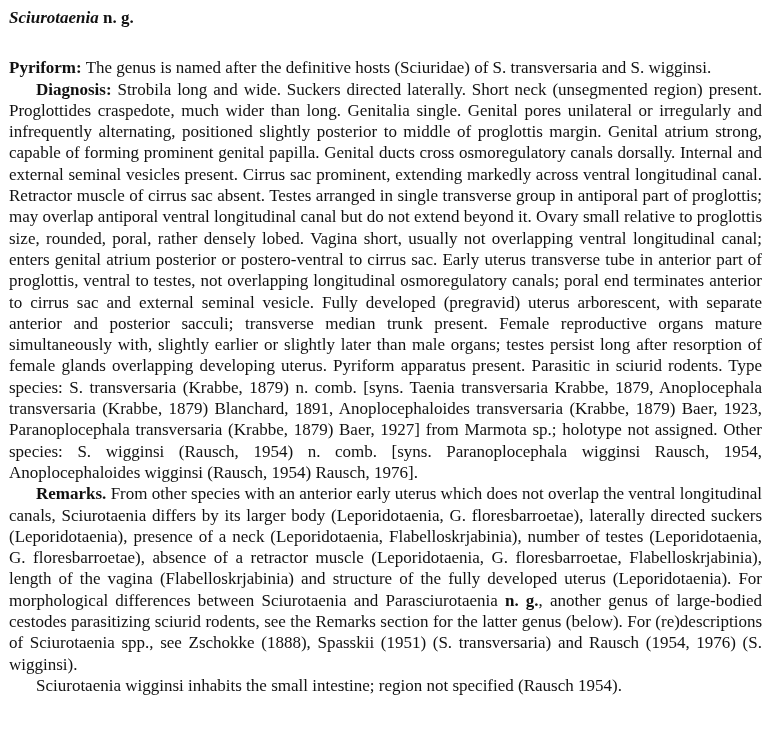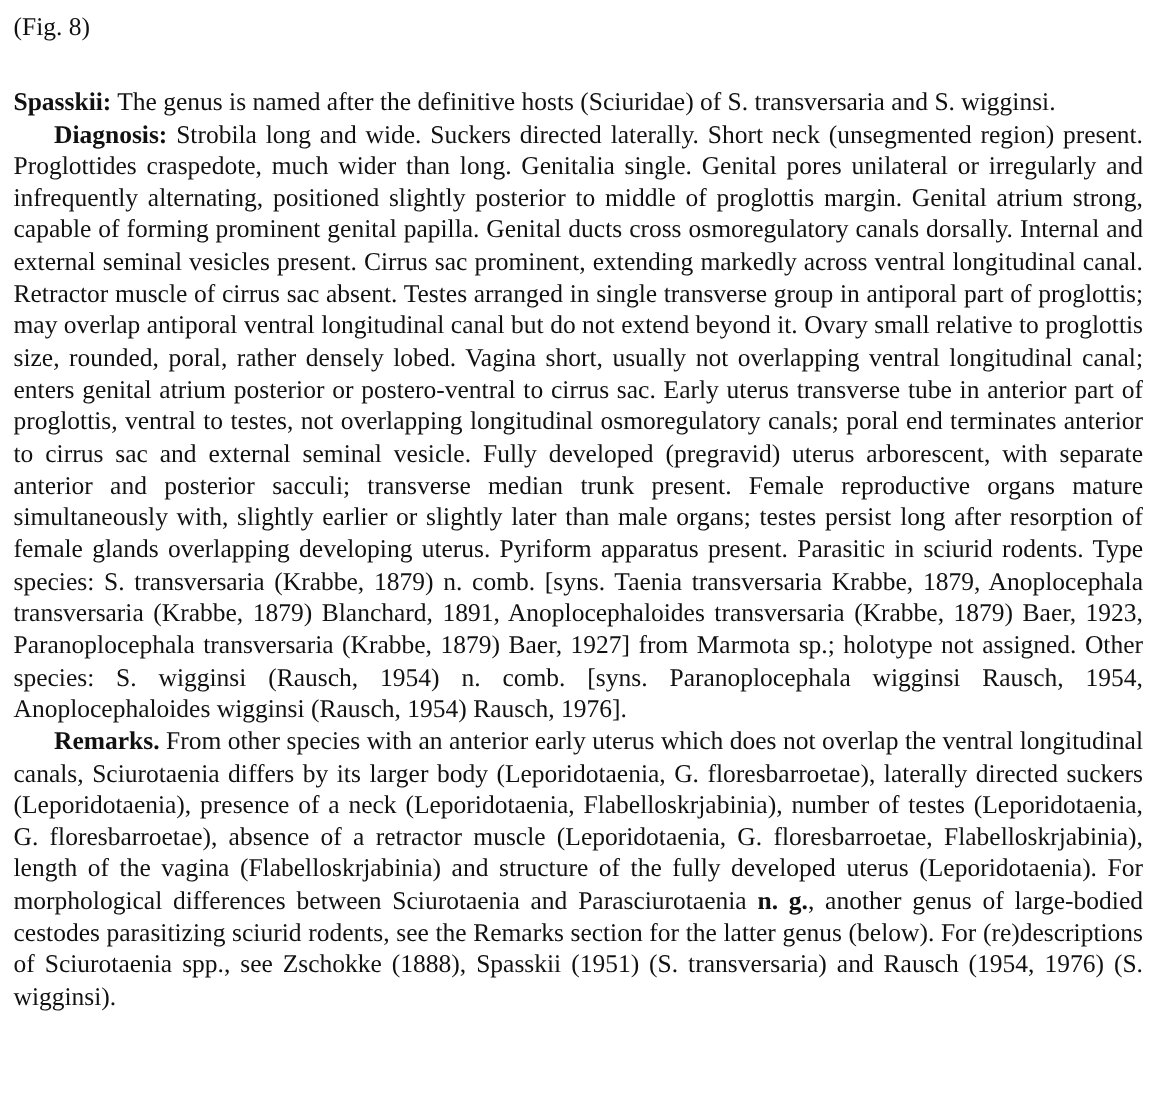--- a/index.html
+++ b/index.html
@@ -34,21 +34,22 @@
   }
   .s-n { font-weight: normal; font-style: normal; }
   .s-b { font-weight: bold; font-style: normal; }
   .s-i { font-weight: normal; }
   .s-bi { font-weight: bold; font-style: italic; }
 </style>
 </head>
 <body>
 
 <div class="page">
-  <div class="heading-line"><span class="s-n">(Fig. 8)</span></div>
+  <div class="heading-line"><span class="s-bi">Sciurotaenia</span><span class="s-b"> n. g.</span></div>
 
-  <p class="para gap-top"><span class="s-b">Spasskii:</span><span class="s-n"> The genus is named after the definitive hosts (Sciuridae) of </span><span class="s-i">S. transversaria</span><span class="s-n"> and </span><span class="s-i">S. wigginsi</span><span class="s-n">.</span></p>
+  <p class="para gap-top"><span class="s-b">Pyriform:</span><span class="s-n"> The genus is named after the definitive hosts (Sciuridae) of </span><span class="s-i">S. transversaria</span><span class="s-n"> and </span><span class="s-i">S. wigginsi</span><span class="s-n">.</span></p>
 
   <p class="para indent"><span class="s-b">Diagnosis:</span><span class="s-n"> Strobila long and wide. Suckers directed laterally. Short neck (unsegmented region) present. Proglottides craspedote, much wider than long. Genitalia single. Genital pores unilateral or irregularly and infrequently alternating, positioned slightly posterior to middle of proglottis margin. Genital atrium strong, capable of forming prominent genital papilla. Genital ducts cross osmoregulatory canals dorsally. Internal and external seminal vesicles present. Cirrus sac prominent, extending markedly across ventral longitudinal canal. Retractor muscle of cirrus sac absent. Testes arranged in single transverse group in antiporal part of proglottis; may overlap antiporal ventral longitudinal canal but do not extend beyond it. Ovary small relative to proglottis size, rounded, poral, rather densely lobed. Vagina short, usually not overlapping ventral longitudinal canal; enters genital atrium posterior or postero-ventral to cirrus sac. Early uterus transverse tube in anterior part of proglottis, ventral to testes, not overlapping longitudinal osmoregulatory canals; poral end terminates anterior to cirrus sac and external seminal vesicle. Fully developed (pregravid) uterus arborescent, with separate anterior and posterior sacculi; transverse median trunk present. Female reproductive organs mature simultaneously with, slightly earlier or slightly later than male organs; testes persist long after resorption of female glands overlapping developing uterus. Pyriform apparatus present. Parasitic in sciurid rodents. Type species: </span><span class="s-i">S. transversaria</span><span class="s-n"> (Krabbe, 1879) n. comb. [syns. </span><span class="s-i">Taenia transversaria</span><span class="s-n"> Krabbe, 1879, </span><span class="s-i">Anoplocephala transversaria</span><span class="s-n"> (Krabbe, 1879) Blanchard, 1891, </span><span class="s-i">Anoplocephaloides transversaria</span><span class="s-n"> (Krabbe, 1879) Baer, 1923, </span><span class="s-i">Paranoplocephala transversaria</span><span class="s-n"> (Krabbe, 1879) Baer, 1927] from </span><span class="s-i">Marmota</span><span class="s-n"> sp.; holotype not assigned. Other species: </span><span class="s-i">S. wigginsi</span><span class="s-n"> (Rausch, 1954) n. comb. [syns. </span><span class="s-i">Paranoplocephala wigginsi</span><span class="s-n"> Rausch, 1954, </span><span class="s-i">Anoplocephaloides wigginsi</span><span class="s-n"> (Rausch, 1954) Rausch, 1976].</span></p>
 
   <p class="para indent"><span class="s-b">Remarks.</span><span class="s-n"> From other species with an anterior early uterus which does not overlap the ventral longitudinal canals, </span><span class="s-i">Sciurotaenia</span><span class="s-n"> differs by its larger body (</span><span class="s-i">Leporidotaenia, G. floresbarroetae</span><span class="s-n">), laterally directed suckers (</span><span class="s-i">Leporidotaenia</span><span class="s-n">), presence of a neck (</span><span class="s-i">Leporidotaenia, Flabelloskrjabinia</span><span class="s-n">), number of testes (</span><span class="s-i">Leporidotaenia, G. floresbarroetae</span><span class="s-n">), absence of a retractor muscle (</span><span class="s-i">Leporidotaenia, G. floresbarroetae, Flabelloskrjabinia</span><span class="s-n">), length of the vagina (</span><span class="s-i">Flabelloskrjabinia</span><span class="s-n">) and structure of the fully developed uterus (</span><span class="s-i">Leporidotaenia</span><span class="s-n">). For morphological differences between </span><span class="s-i">Sciurotaenia</span><span class="s-n"> and </span><span class="s-i">Parasciurotaenia</span><span class="s-b"> n. g.</span><span class="s-n">, another genus of large-bodied cestodes parasitizing sciurid rodents, see the Remarks section for the latter genus (below). For (re)descriptions of </span><span class="s-i">Sciurotaenia</span><span class="s-n"> spp., see Zschokke (1888), Spasskii (1951) (</span><span class="s-i">S. transversaria</span><span class="s-n">) and Rausch (1954, 1976) (</span><span class="s-i">S. wigginsi</span><span class="s-n">).</span></p>
 
+  <p class="para indent"><span class="s-i">Sciurotaenia wigginsi</span><span class="s-n"> inhabits the small intestine; region not specified (Rausch 1954).</span></p>
 </div>
 
 </body></html>

